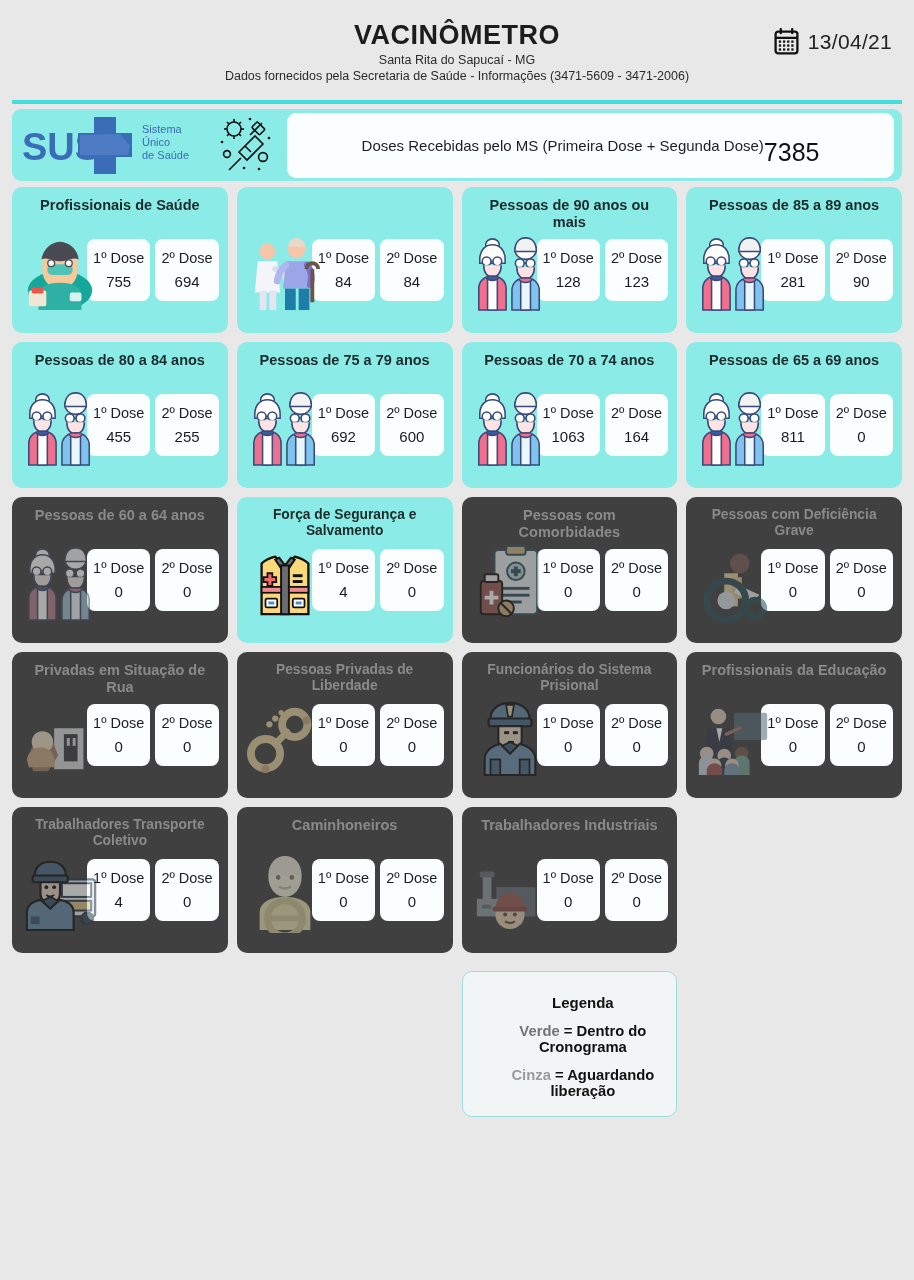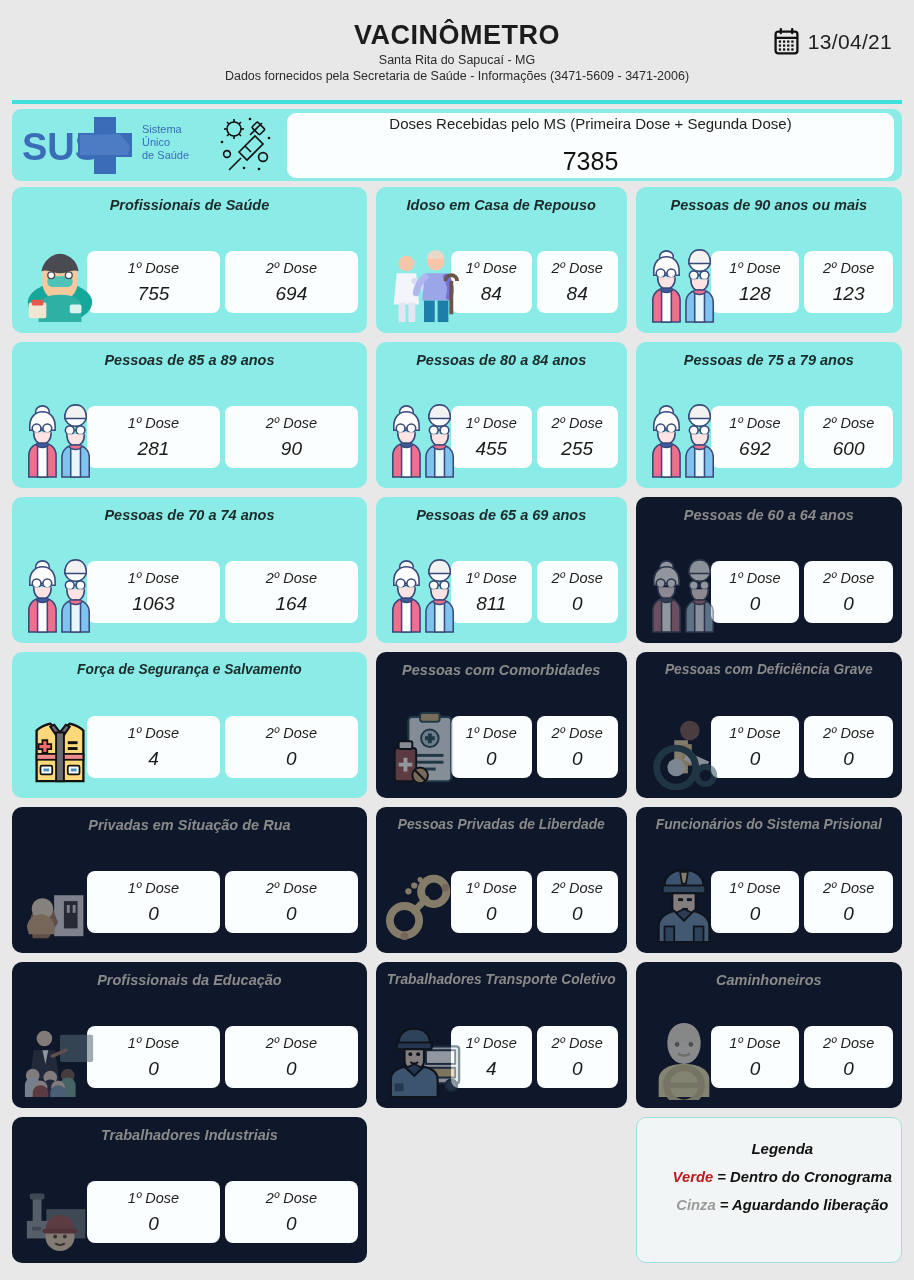--- a/index.html
+++ b/index.html
@@ -34,76 +34,75 @@
   
   .ms-banner {
     margin: 5px 12px 0 12px; height: 72px;
     background: #8bebe6; border-radius: 9px;
     display: flex; align-items: center; padding: 6px 8px;
   }
   .sus-logo { width: 195px; height: 60px; flex: 0 0 auto; position: relative; }
   .syringe-icon { width: 62px; height: 58px; flex: 0 0 auto; margin-left: 2px;}
   .ms-box {
     flex: 1; height: 65px; background: #fbfefe; border-radius: 9px;
-    margin-left: 8px; display: flex; flex-direction: column;
+    margin-left: 8px; display: flex; flex-direction: row;
     align-items: center; justify-content: center;
   }
   .ms-label { font-size: 15px; color: #1e1e1e; }
   .ms-value { font-size: 25px; color: #111; margin-top: 15px; }
 
   
   .grid {
     margin: 6px 12px 0 12px;
-    display: grid; grid-template-columns: repeat(1, 1fr);
+    display: grid; grid-template-columns: repeat(4, 1fr);
     gap: 9px 9px;
-    font-style: italic;
   }
   .card {
     height: 146px; border-radius: 10px; position: relative;
     padding: 8px 9px 0 9px; overflow: hidden;
   }
   .card.active { background: #8bebe6; }
-  .card.pending { background: #0f172a; }
+  .card.pending { background: #404040; }
   .card.legend-card { background: #f2f5f5; border: 1.5px solid #9fdedd; }
 
   .card-title {
     text-align: center; font-size: 14.5px; font-weight: bold;
     line-height: 1.18; padding: 2px 2px 0 2px; min-height: 20px;
   }
   .card.active .card-title { color: #1c2b2b; }
   .card.pending .card-title { color: #8a8a8a; }
   .card-title.small { font-size: 13.8px; }
 
   .card-body {
-    position: absolute; left: 9px; right: 9px; top: 64px;
+    position: absolute; left: 9px; right: 9px; top: 52px;
     display: flex; align-items: flex-start;
   }
   .card-icon {
     width: 78px; height: 80px; flex: 0 0 auto;
     margin-top: -6px; position: relative; z-index: 2;
   }
   .card.pending .card-icon { opacity: .55; filter: grayscale(55%); }
   .doses {
     flex: 1; display: flex; gap: 5px; margin-left: -12px;
     position: relative; z-index: 1;
   }
   .dose-box {
     flex: 1; background: #fbfefe; border-radius: 8px;
     height: 62px; display: flex; flex-direction: column;
     align-items: center; justify-content: center;
   }
   .dose-label { font-size: 14.5px; color: #1e1e1e; }
-  .dose-value { font-size: 19px; color: #1a1a1a; margin-top: 7px; text-align: right; }
+  .dose-value { font-size: 15px; color: #1a1a1a; margin-top: 7px; text-align: right; }
 
   
   .legend-inner { padding-top: 14px; text-align: center; }
   .legend-title { font-size: 15px; font-weight: bold; color: #111; }
   .legend-line { font-size: 14.8px; font-weight: bold; color: #111; margin-top: 12px; }
   .legend-line:first-of-type { margin-top: 14px; }
-  .sw-green { color: #b91c1c; text-align: center; }
+  .sw-green { color: #737373; text-align: center; }
   .sw-gray  { color: #9a9a9a; }
 </style>
 </head>
 <body>
 
 <div class="page">
 
   <div class="header">
     <div class="header-text">
       <div class="h-title">VACINÔMETRO</div>
@@ -210,21 +209,20 @@
               <div class="dose-value">755</div>
             </div>
             <div class="dose-box">
               <div class="dose-label">2º Dose</div>
               <div class="dose-value">694</div>
             </div>
           </div>
         </div>
       </div>
       <div class="card active">
-        <div class="card-title">Idoso em Casa de Repouso</div>
         <div class="card-body">
           <span class="card-icon"><svg viewBox="0 0 80 80" width="78" height="80">
               <circle cx="22" cy="18" r="8" fill="#f7c6a8"></circle>
               <path d="M12 28h20l3 32H9z" fill="#f4f4fb"></path>
               <path d="M30 36c6 2 10 6 12 10" stroke="#dcdcf0" stroke-width="6" fill="none" stroke-linecap="round"></path>
               <rect x="14" y="58" width="7" height="20" fill="#e6e6f2"></rect>
               <rect x="24" y="58" width="7" height="20" fill="#e6e6f2"></rect>
               <circle cx="52" cy="16" r="9" fill="#f7c6a8"></circle>
               <path d="M43 13a9 9 0 0118 0z" fill="#e8d8c8"></path>
               <path d="M41 28h22l3 28H38z" fill="#9aa6e8"></path>

